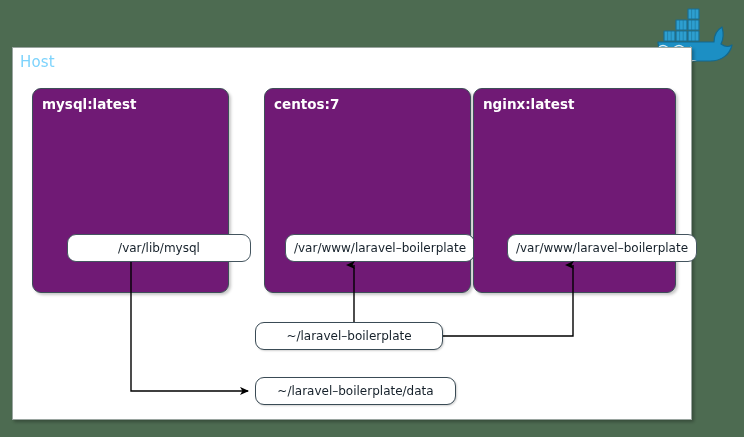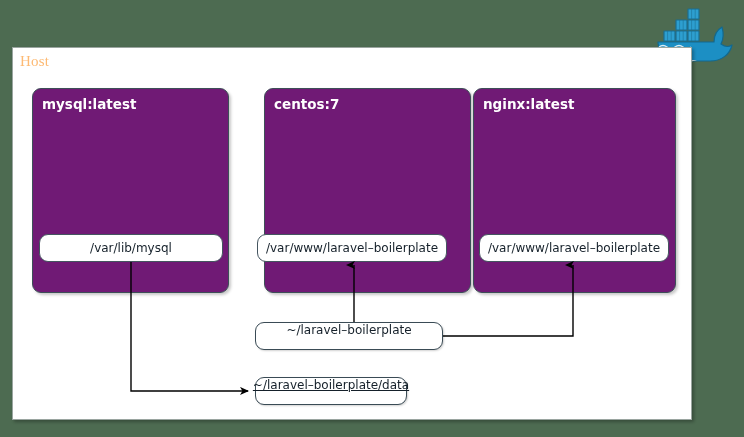--- a/index.html
+++ b/index.html
@@ -40,23 +40,22 @@
     background: #ffffff;
     border: 1px solid #9aa5a0;
     box-shadow: 2px 2px 3px rgba(0,0,0,0.28);
     box-sizing: border-box;
   }
   #host-label {
     position: absolute;
     left: 20px;
     top: 53px;
     font-size: 15px;
-    color: #fdba74;
+    color: #7dd3fc;
     letter-spacing: .2px;
-    font-family: Liberation Serif, serif;
   }
 
   
   .container-box {
     position: absolute;
     background: #701a75;
     border: 1px solid #3d4f58;
     border-radius: 9px;
     box-sizing: border-box;
     box-shadow: 2px 2px 3px rgba(0,0,0,0.22);
@@ -86,29 +85,30 @@
     background: #ffffff;
     border: 1px solid #44555f;
     border-radius: 9px;
     box-sizing: border-box;
     display: flex;
     align-items: center;
     justify-content: center;
     font-size: 12px;
     color: #15202a;
     white-space: nowrap;
+    margin-left: 28px;
   }
   .host-chip {
     position: absolute;
     background: #ffffff;
     border: 1px solid #3a4b55;
     border-radius: 9px;
     box-sizing: border-box;
     display: flex;
-    align-items: flex-start;
+    align-items: center;
     justify-content: center;
     font-size: 12px;
     color: #15202a;
     white-space: nowrap;
     box-shadow: 1px 1px 2px rgba(0,0,0,0.18);
   }
 
   
   #connectors {
     position: absolute;
@@ -183,21 +183,21 @@
     <div class="container-title">nginx:latest</div>
   </div>
   <div class="path-chip" style="left:479px; top:234px; width:190px; height:28px;">
     <span>/var/www/laravel–boilerplate</span>
   </div>
 
   <div class="host-chip" style="left:255px; top:322px; width:188px; height:28px;">
     <span>~/laravel–boilerplate</span>
   </div>
 
-  <div class="host-chip" style="left:255px; top:377px; width:152px; height:28px;text-decoration:underline;">
+  <div class="host-chip" style="left:255px; top:377px; width:201px; height:28px;">
     <span>~/laravel–boilerplate/data</span>
   </div>
 
   <svg id="connectors" viewBox="0 0 744 437">
     <defs>
       <marker id="arrow-up" markerWidth="9" markerHeight="9" refX="4.5" refY="8" orient="auto" markerUnits="userSpaceOnUse">
         <path d="M4.5,0 L8.6,9 L4.5,6.6 L0.4,9 Z" fill="#000000"></path>
       </marker>
       <marker id="arrow-right" markerWidth="9" markerHeight="9" refX="8" refY="4.5" orient="auto" markerUnits="userSpaceOnUse">
         <path d="M9,4.5 L0,8.6 L2.4,4.5 L0,0.4 Z" fill="#000000"></path>

